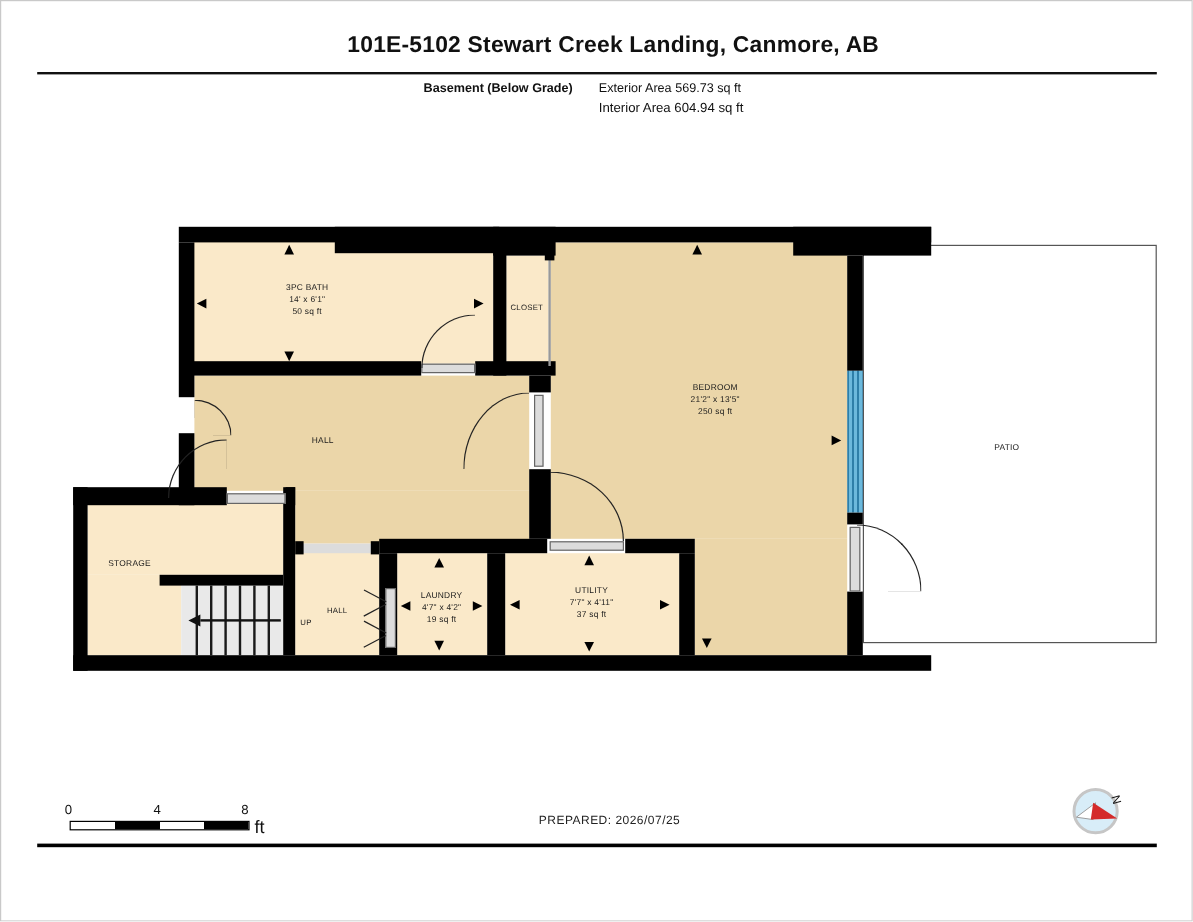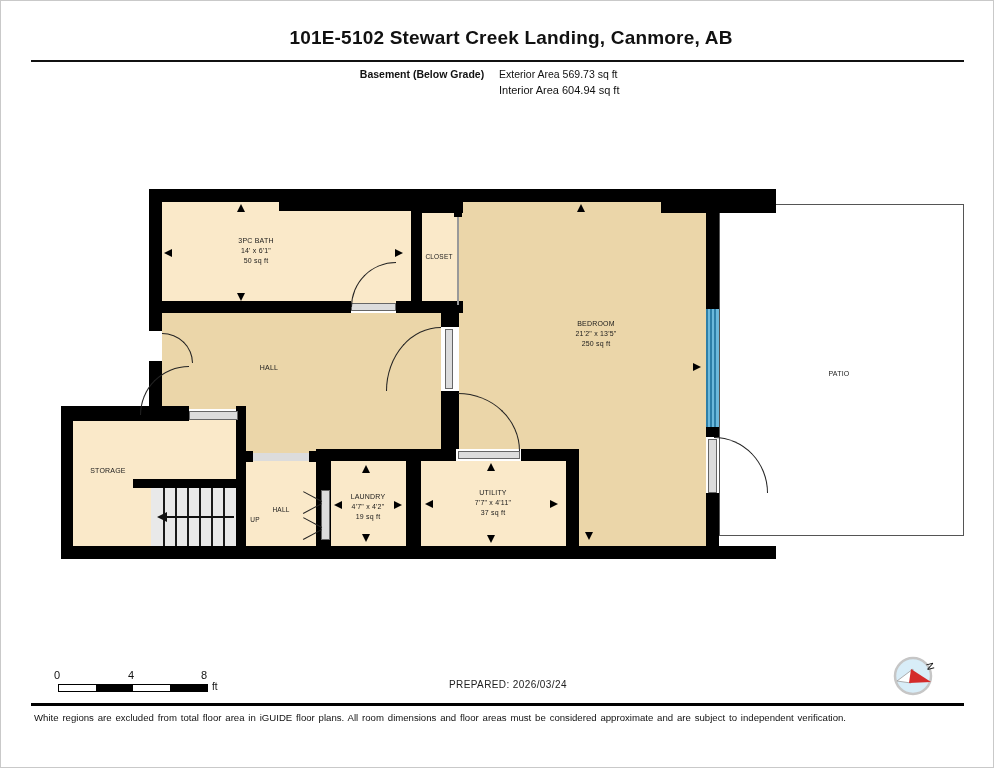--- a/index.html
+++ b/index.html
@@ -1,20 +1,20 @@
 <!DOCTYPE html>
 <html><head>
 <meta charset="utf-8">
 <style>
   html,body{margin:0;padding:0;background:#fff;}
   .page{position:relative;width:994px;height:768px;background:#fff;border:1px solid #c9c9c9;
         box-sizing:border-box;font-family:"Liberation Sans", sans-serif;overflow:hidden;color:#111;}
   .title{position:absolute;left:0;right:0;top:26px;text-align:center;font-size:19px;font-weight:bold;letter-spacing:.2px;margin-left:28px;}
   .rule-top{position:absolute;left:30px;top:59px;width:933px;height:2px;background:#111;}
-  .floor-label{position:absolute;left:352px;top:67px;width:138px;font-size:10.5px;font-weight:bold;text-align:center;}
+  .floor-label{position:absolute;left:352px;top:67px;width:138px;font-size:10.5px;font-weight:bold;text-align:left;}
   .area-ext{position:absolute;left:498px;top:67px;font-size:10.5px;}
   .area-int{position:absolute;left:498px;top:83px;font-size:11px;}
 
   .plan{position:absolute;left:0;top:0;width:994px;height:768px;}
   .room{position:absolute;z-index:1;}
   .dark{background:#EBD6A9;}
   .light{background:#FAE9C9;}
   .patio{position:absolute;z-index:0;background:#fff;border:1px solid #555;box-sizing:border-box;}
   .w{position:absolute;background:#000;z-index:3;}
   .win{position:absolute;z-index:4;background:repeating-linear-gradient(90deg,#2E7FA8 0 1.6px,#6CB9DC 1.6px 4.2px);}
@@ -35,21 +35,21 @@
   .small{width:60px;font-size:6.5px;}
   .ar{position:absolute;z-index:5;width:0;height:0;border-style:solid;}
   .ar.up{border-width:0 4px 8px 4px;border-color:transparent transparent #000 transparent;}
   .ar.dn{border-width:8px 4px 0 4px;border-color:#000 transparent transparent transparent;}
   .ar.lf{border-width:4px 8px 4px 0;border-color:transparent #000 transparent transparent;}
   .ar.rt{border-width:4px 0 4px 8px;border-color:transparent transparent transparent #000;}
 
   .ticks{position:absolute;z-index:5;font-size:11px;}
   .bar{position:absolute;left:57px;top:683px;width:148px;height:6px;border:1px solid #000;
        background:linear-gradient(90deg,#fff 0 25%,#000 25% 50%,#fff 50% 75%,#000 75%);}
-  .ftunit{position:absolute;left:211px;top:680px;font-size:10px;}
+  .ftunit{position:absolute;left:211px;top:680px;font-size:15px;}
   .prepared{position:absolute;left:448px;top:678px;font-size:10px;letter-spacing:.4px;color:#222;}
   .rule-bottom{position:absolute;left:30px;top:702px;width:933px;height:3px;background:#000;}
   .disclaimer{position:absolute;left:33px;top:711px;width:930px;font-size:9.6px;color:#111;word-spacing:1.2px;white-space:nowrap;}
   .compass{position:absolute;left:891px;top:652px;}
 </style>
 </head>
 <body>
 
 <div class="page">
 
@@ -199,27 +199,26 @@
     <div class="ar lf" style="left:424px;top:499px;"></div>
     <div class="ar rt" style="left:549px;top:499px;"></div>
   </div>
 
   <div class="ticks" style="left:53px;top:668px;">0</div>
   <div class="ticks" style="left:127px;top:668px;">4</div>
   <div class="ticks" style="left:200px;top:668px;">8</div>
   <div class="bar"></div>
   <div class="ftunit">ft</div>
 
-  <div class="prepared">PREPARED: 2026/03/24</div>
+  <div class="prepared">PREPARED: 2026/07/25</div>
 
   <div class="compass">
     <svg width="46" height="46" viewBox="0 0 46 46">
       <circle cx="21" cy="23" r="18" fill="#D8EDF8" stroke="#C6C6C6" stroke-width="2.5"></circle>
       <polygon points="5,28 21,16 19,30" fill="#ffffff" stroke="#9a9a9a" stroke-width="0.8"></polygon>
       <polygon points="19,16 39,29 17,30" fill="#D42B2B"></polygon>
       <text x="37" y="13" font-size="10" fill="#111" transform="rotate(75 37 10)">N</text>
     </svg>
   </div>
 
   <div class="rule-bottom"></div>
-  <div class="disclaimer">White regions are excluded from total floor area in iGUIDE floor plans. All room dimensions and floor areas must be considered approximate and are subject to independent verification.</div>
 
 </div>
 
 </body></html>

